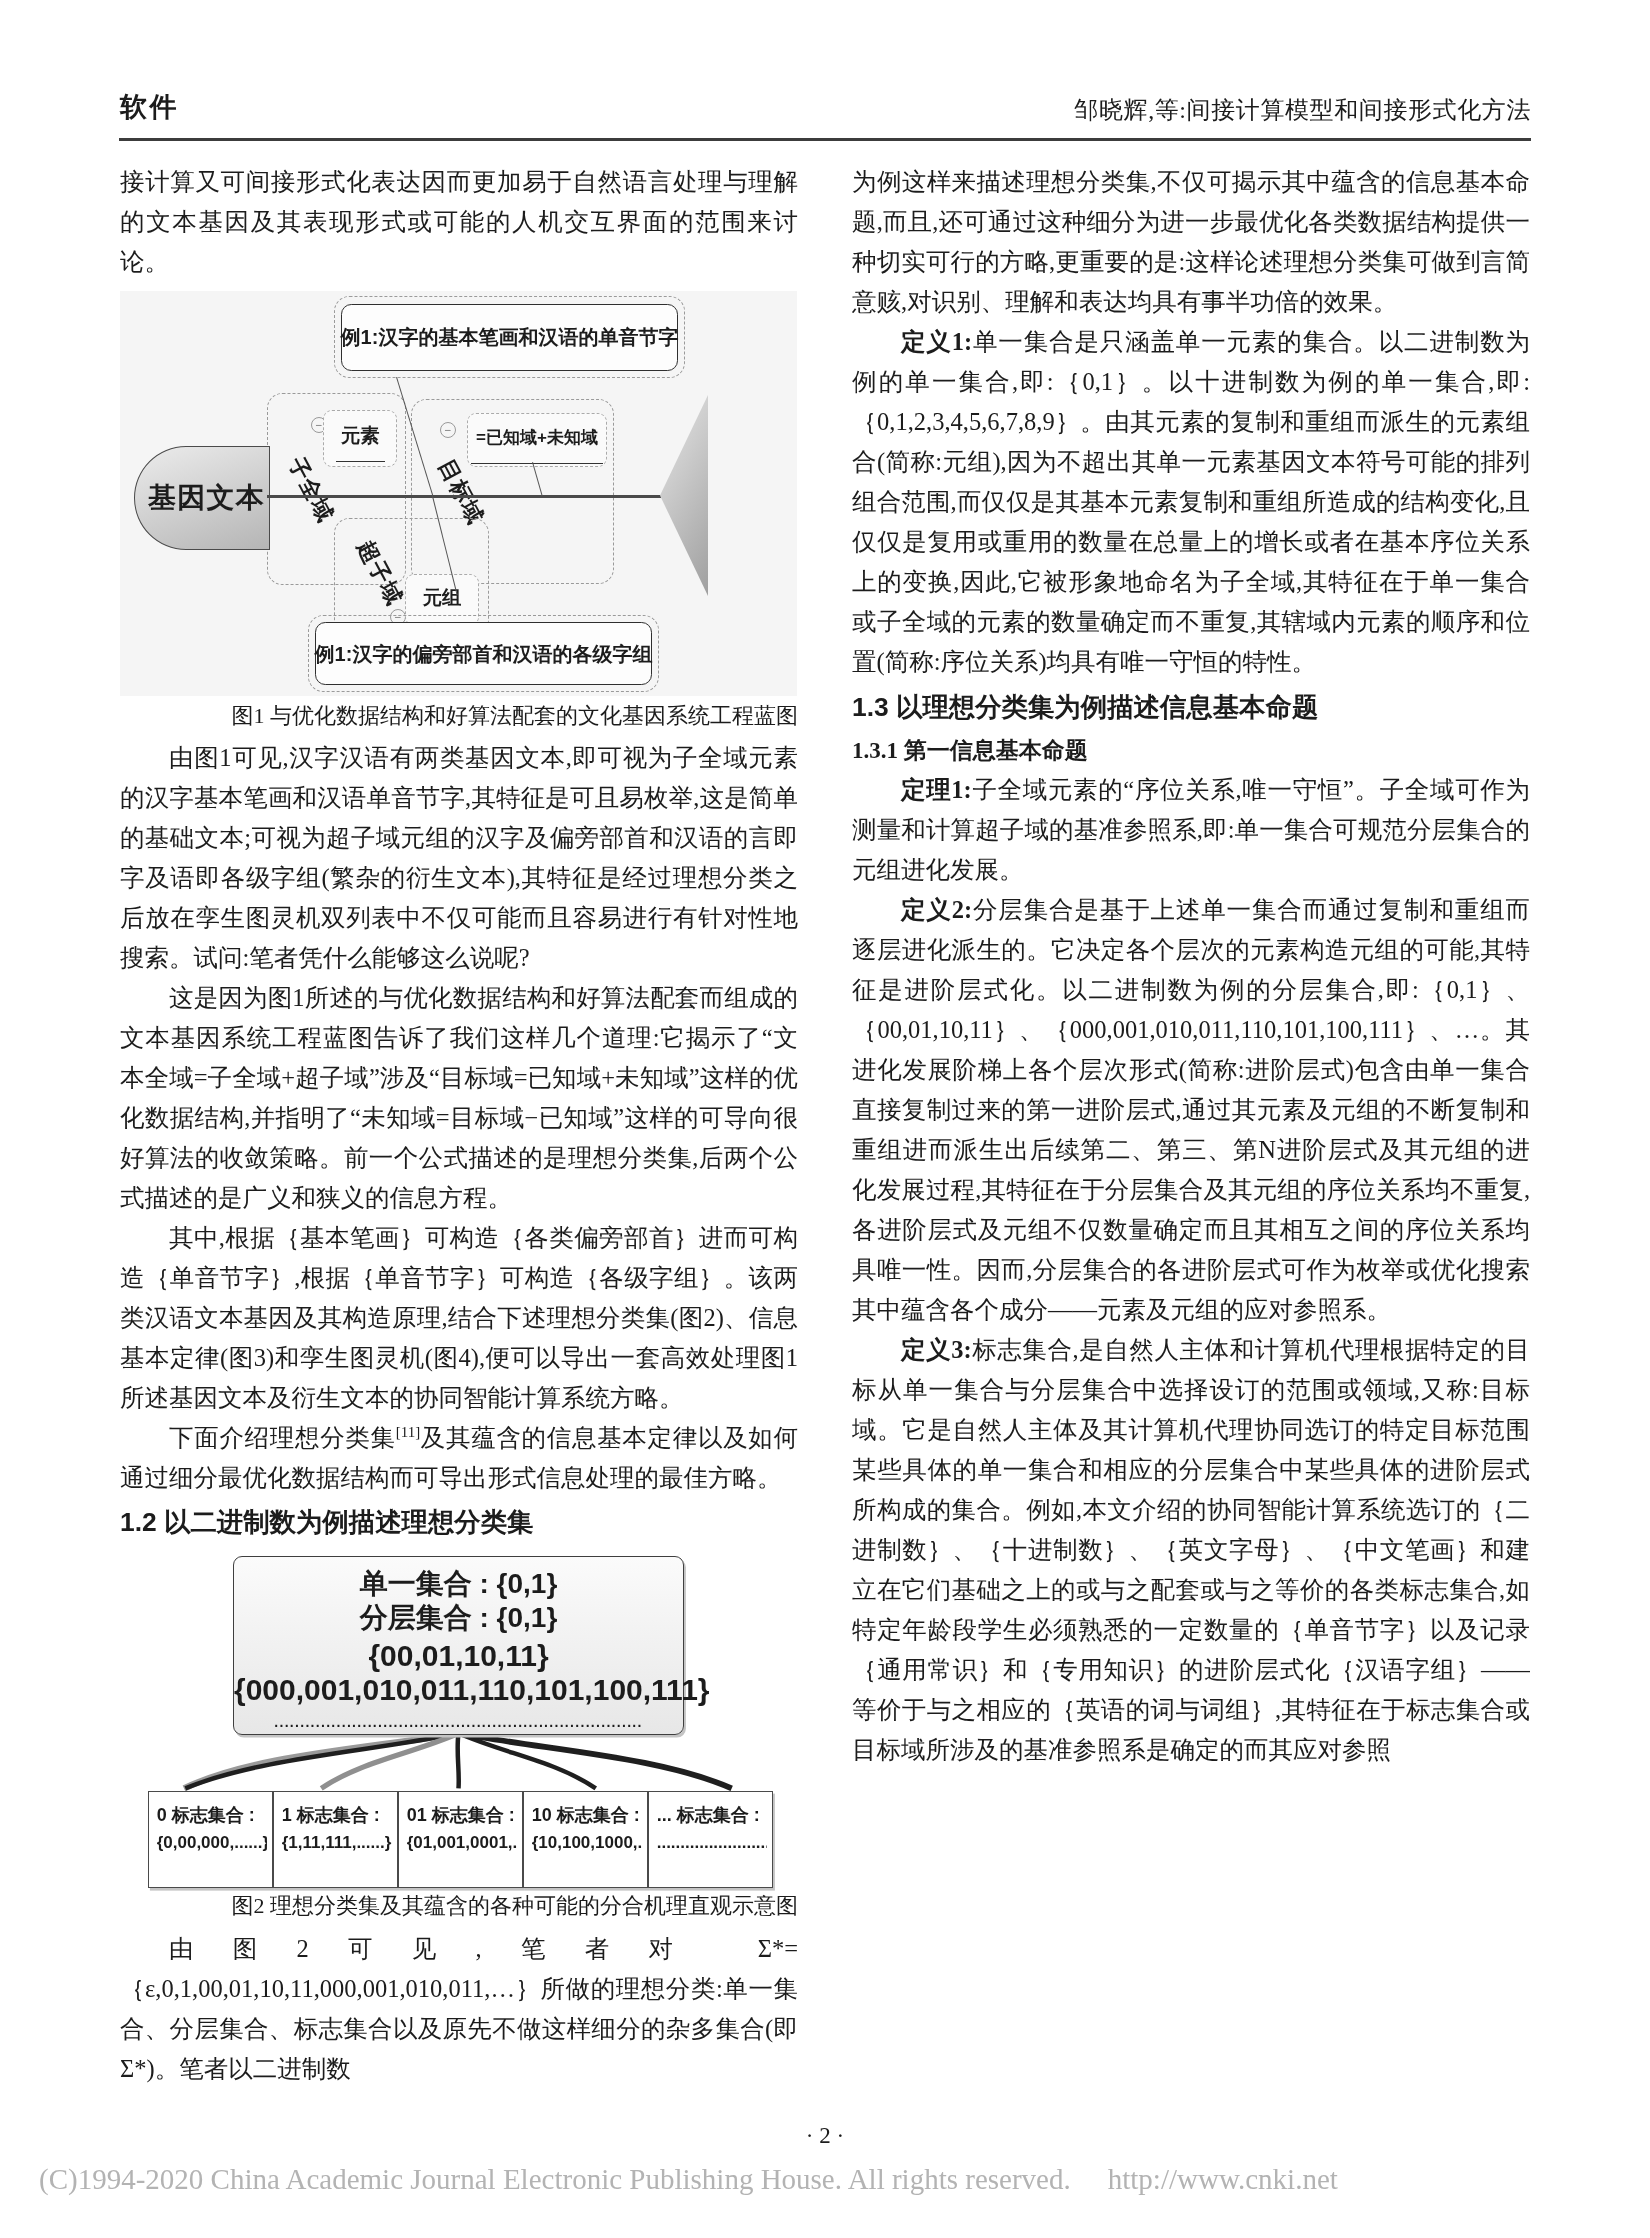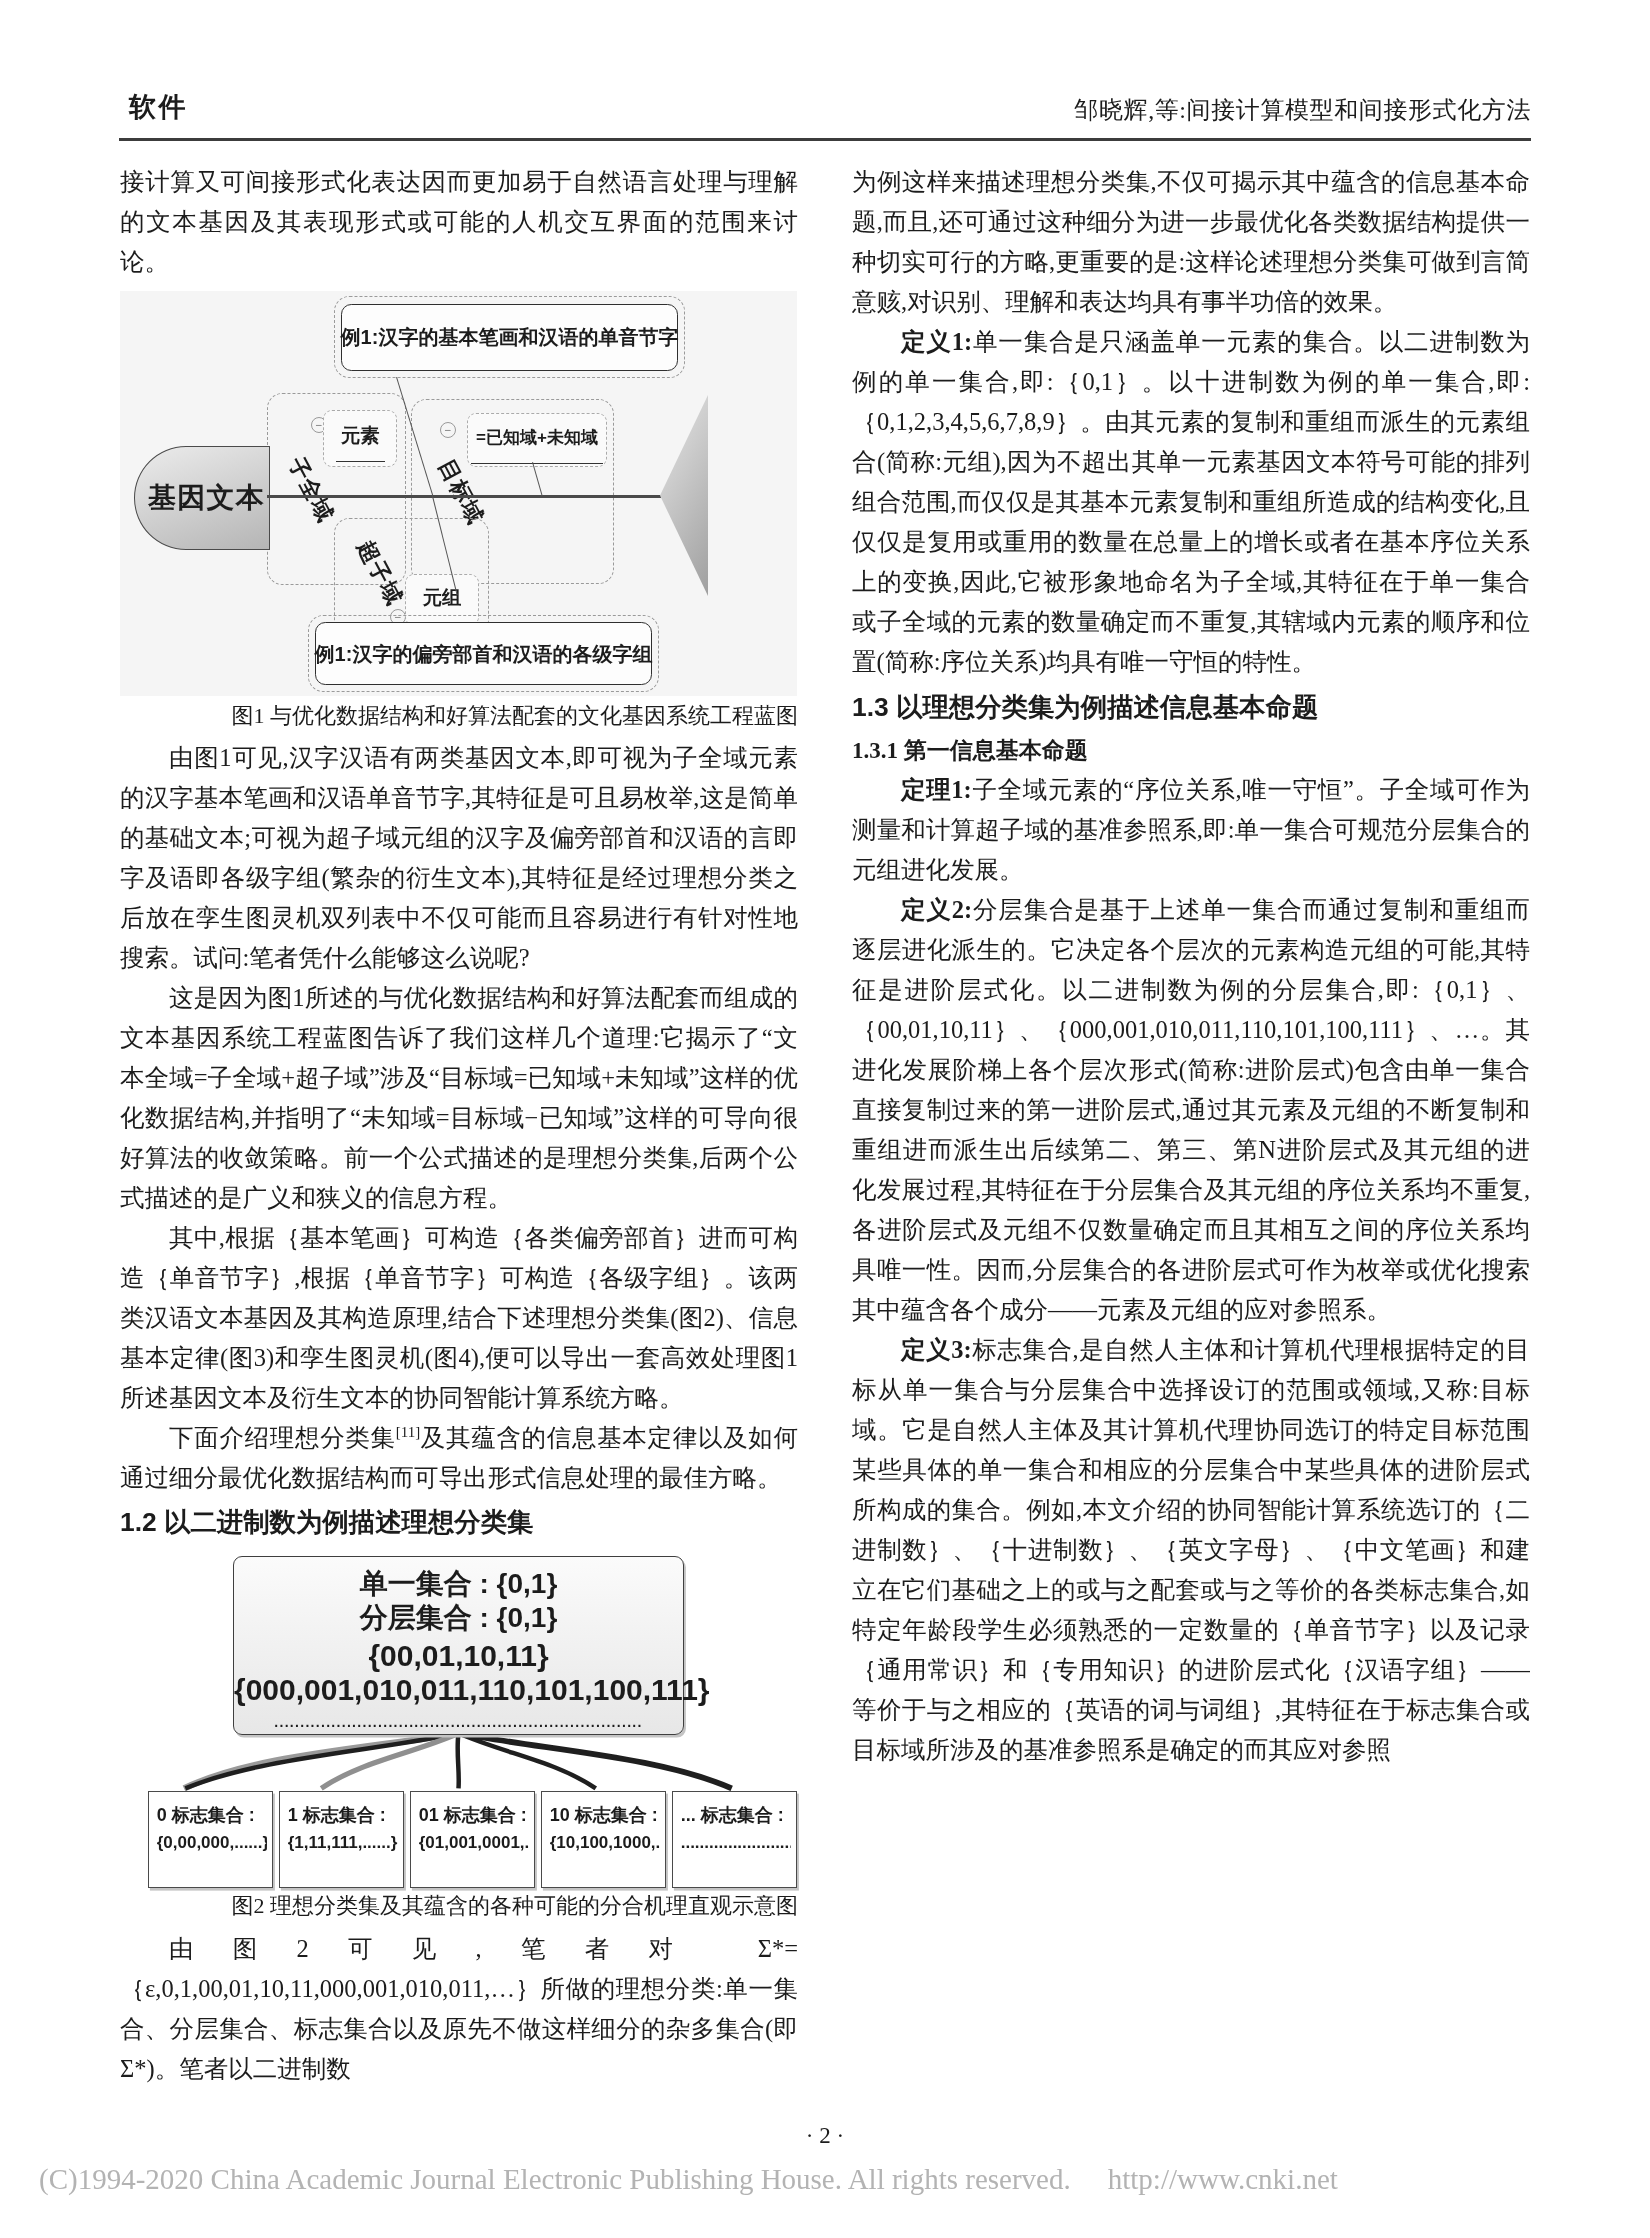--- a/index.html
+++ b/index.html
@@ -1,20 +1,20 @@
 <!DOCTYPE html>
 <html style="font-size:10.3px"><head>
 <meta charset="utf-8">
 <style>
   html,body{margin:0;padding:0;background:#e9e9e9;}
   .page{position:relative;width:1650px;height:2239px;background:#ffffff;
         font-family:"Liberation Serif","DejaVu Serif",serif;color:#1c1c1c;overflow:hidden;}
 
   
-  .hdr-left{position:absolute;left:129px;top:89px;font-size:27px;font-weight:600;
+  .hdr-left{position:absolute;left:120px;top:89px;font-size:27px;font-weight:600;
             font-family:"Liberation Sans",sans-serif;letter-spacing:2.6px;}
   .hdr-right{position:absolute;right:119px;top:94px;font-size:24px;letter-spacing:0.6px;}
   .hdr-rule{position:absolute;left:119px;right:119px;top:138px;height:2.6px;background:#3c3c3c;}
 
   
   .col{position:absolute;top:162px;width:678px;font-size:24.5px;line-height:40px;
        text-align:justify;}
   .col-left{left:120px;}
   .col-right{left:852px;height:1979px;overflow:hidden;}
   p{margin:0;}
@@ -78,21 +78,21 @@
   .f2-top{position:relative;margin:0 auto;width:451px;height:179px;border:1.9px solid #3f3f3f;
           border-radius:9px;background:linear-gradient(#fbfbfb,#e7e7e7);box-shadow:1.9px 2.6px 0 #c4c4c4;
           font-family:"Liberation Sans",sans-serif;font-weight:700;text-align:center;
           padding-top:10.3px;box-sizing:border-box;}
   .f2-pairwrap{text-align:center;}
   .f2-pair{display:inline-block;text-align:right;font-size:28px;line-height:34px;}
   .f2-cline{font-size:30px;line-height:34px;white-space:nowrap;}
   .f2-dots{font-size:14px;letter-spacing:1.3px;line-height:30px;white-space:nowrap;overflow:hidden;
            width:88%;margin:0 auto;}
   .f2-conn{display:block;margin:-2.6px auto 0;}
-  .f2-row{display:flex;justify-content:space-between;padding-left:28px;}
+  .f2-row{display:flex;padding-left:28px;}
   .f2-box{width:125px;height:97px;border:1.9px solid #4a4a4a;background:#fff;box-sizing:border-box;
           box-shadow:1.9px 2.6px 0 #c4c4c4;padding:7.7px 5.2px 0 7.7px;font-family:"Liberation Sans",sans-serif;}
   .f2-box-title{font-size:18px;font-weight:700;line-height:30px;white-space:nowrap;}
   .f2-box-val{font-size:17px;font-weight:700;line-height:26px;white-space:nowrap;overflow:hidden;}
 
   
   .page-num{position:absolute;left:0;right:0;top:2123px;text-align:center;font-size:23px;}
   .copyright{position:absolute;left:39px;top:2163px;font-size:29px;color:#b3b3b3;white-space:nowrap;}
   .copyright .url{margin-left:37px;}
 </style>

